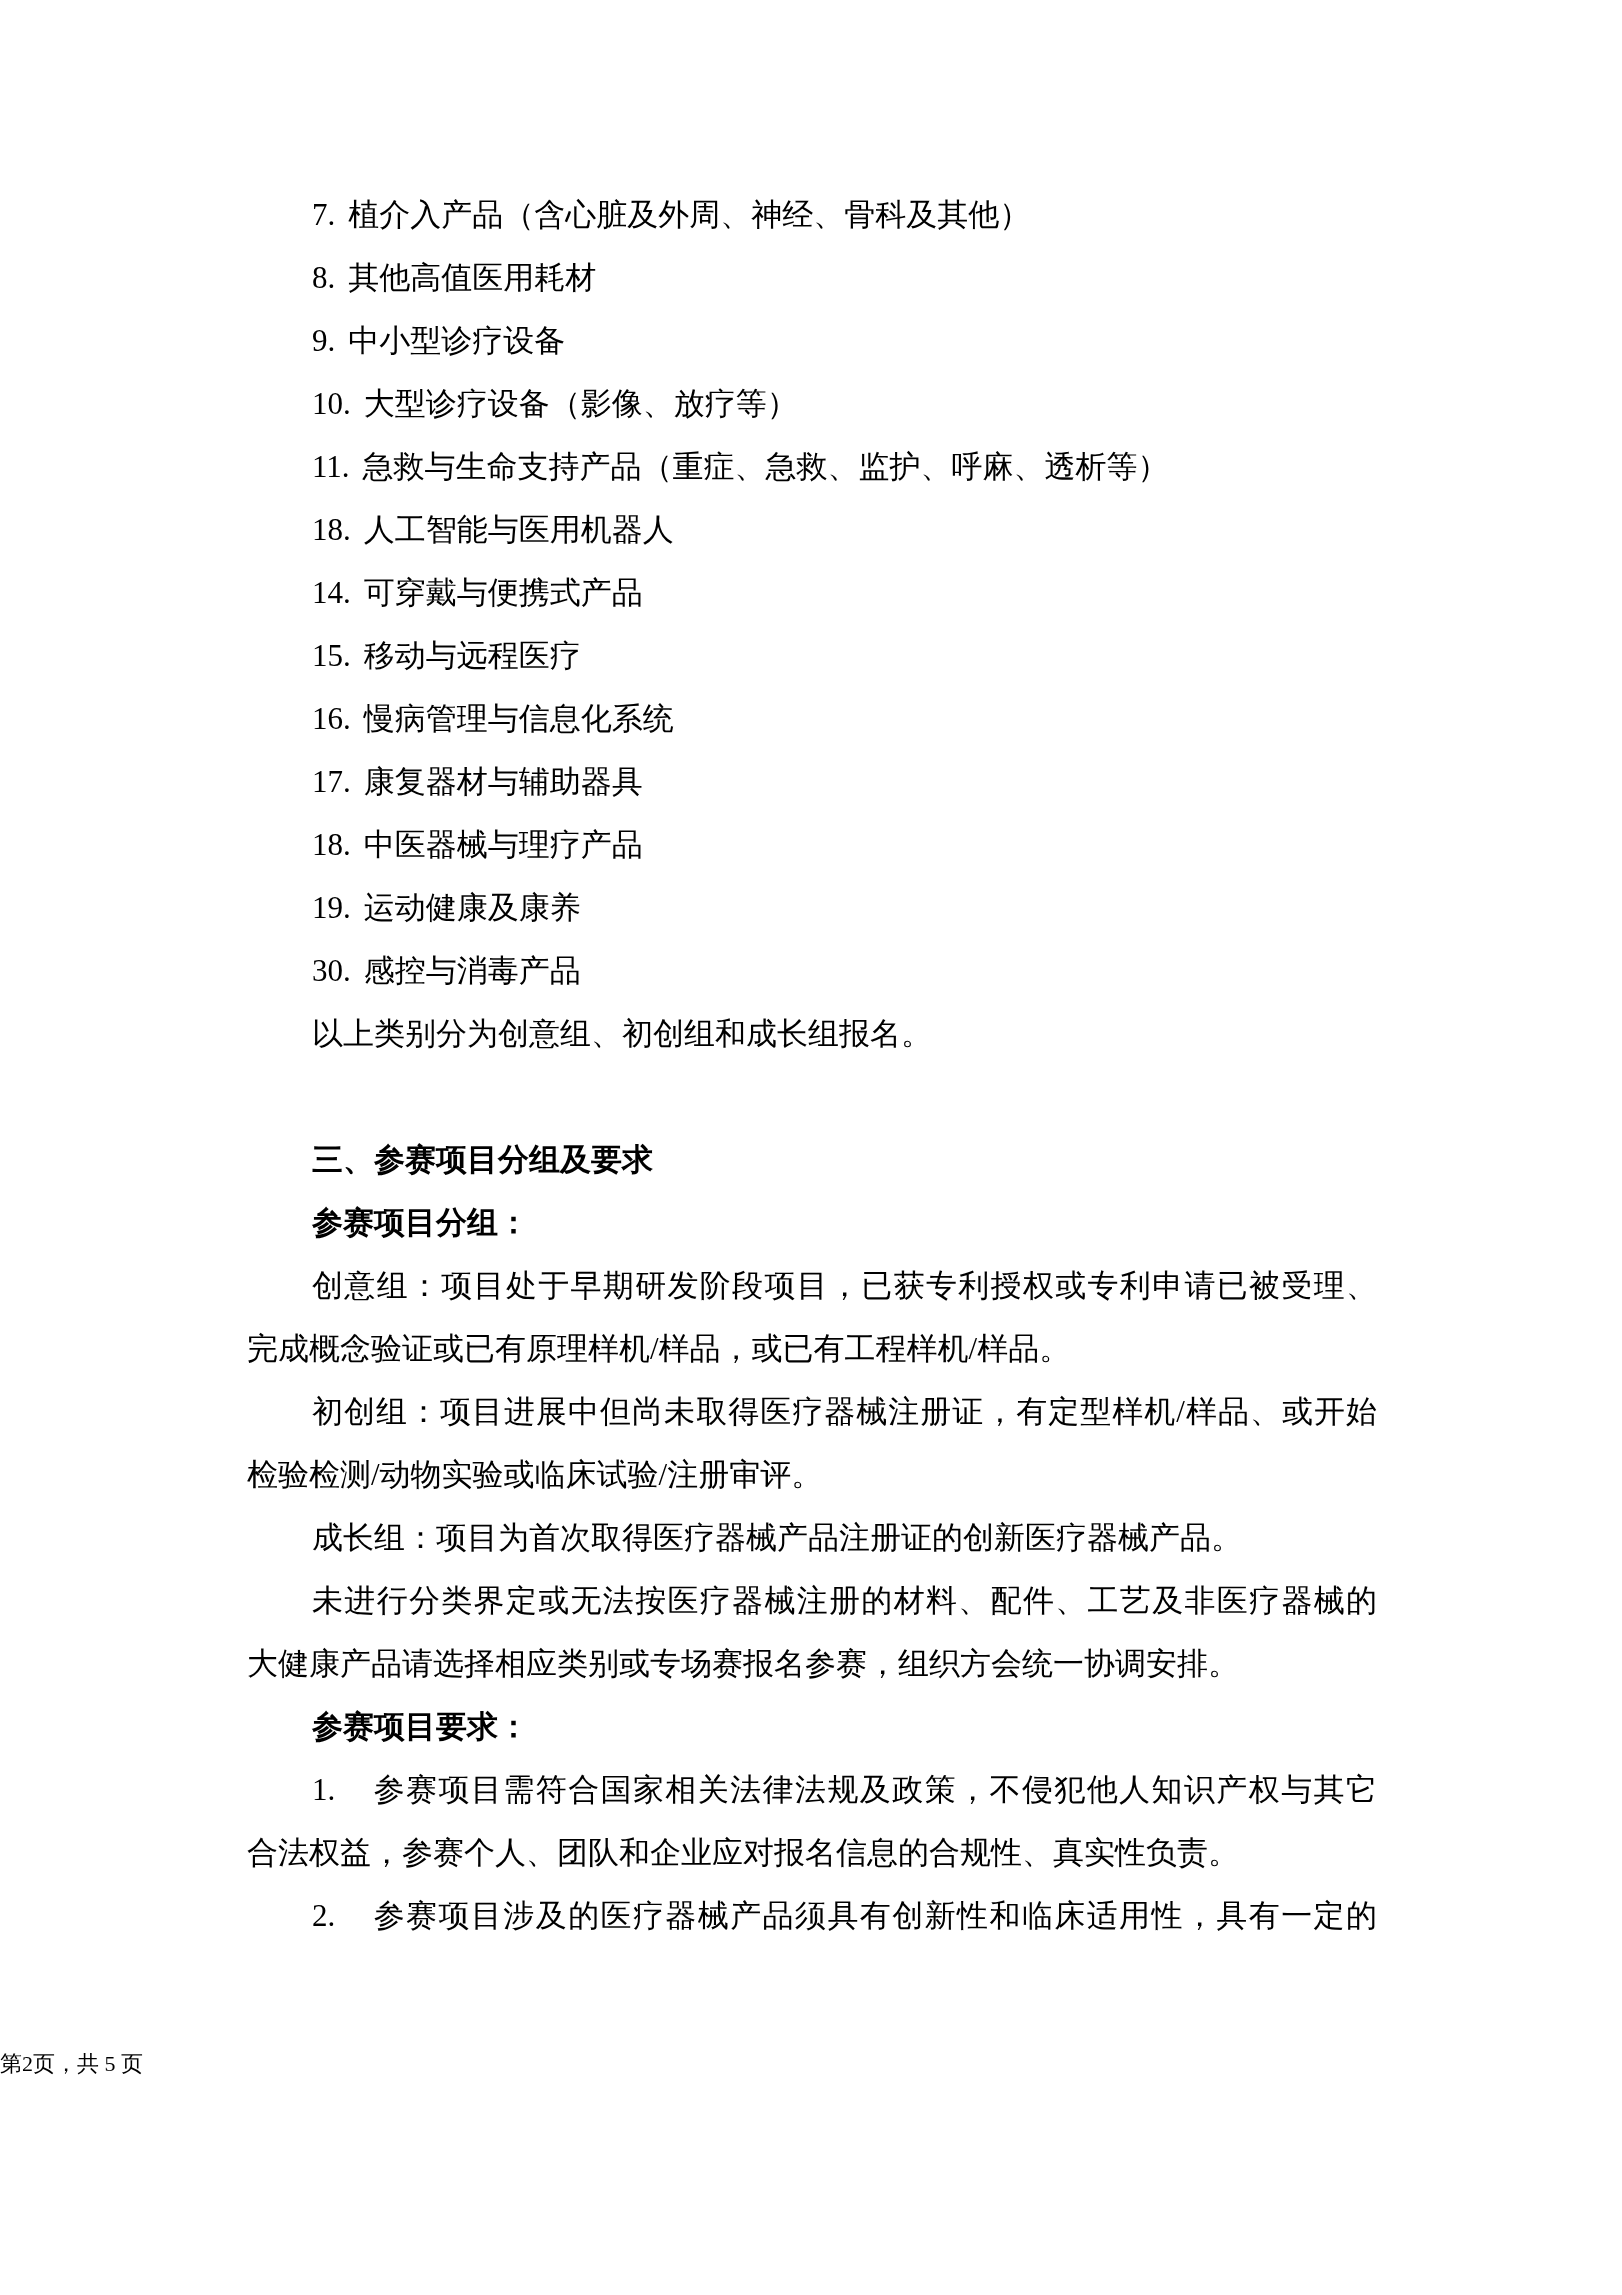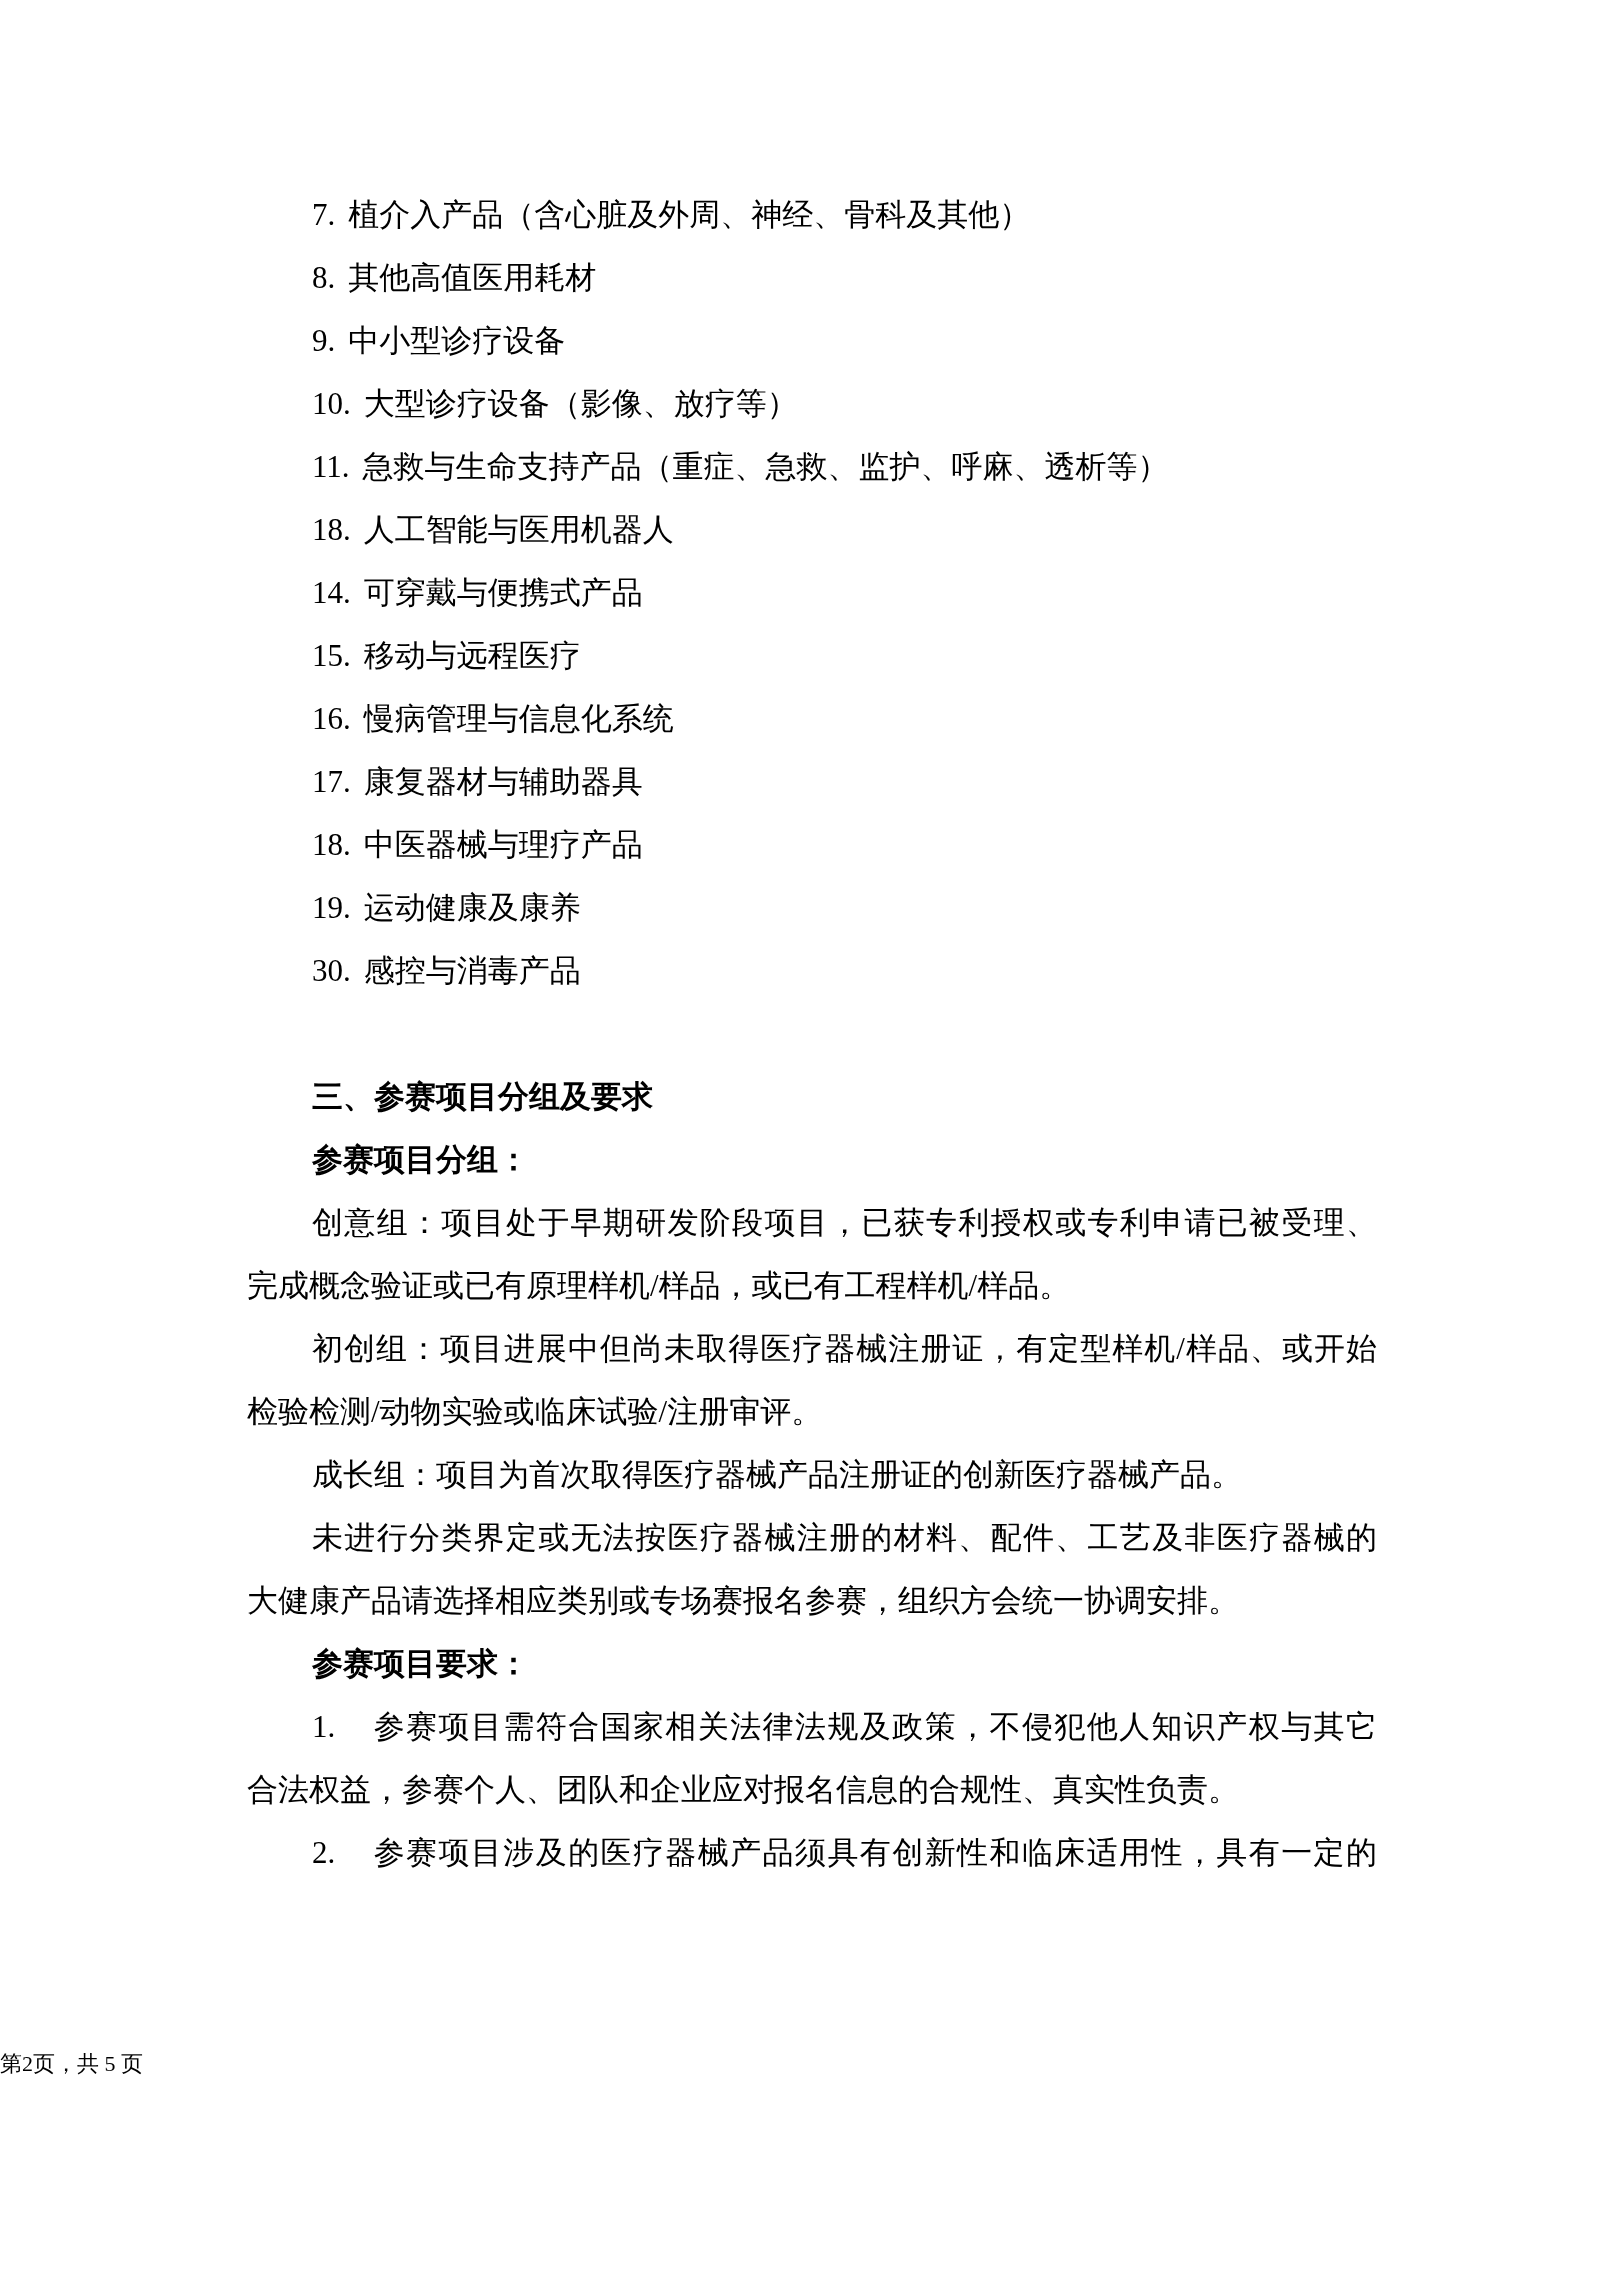--- a/index.html
+++ b/index.html
@@ -76,20 +76,21 @@
     <div class="line indent"><span class="num">11.</span><span>急救与生命支持产品（重症、急救、监护、呼麻、透析等）</span></div>
     <div class="line indent"><span class="num">18.</span><span>人工智能与医用机器人</span></div>
     <div class="line indent"><span class="num">14.</span><span>可穿戴与便携式产品</span></div>
     <div class="line indent"><span class="num">15.</span><span>移动与远程医疗</span></div>
     <div class="line indent"><span class="num">16.</span><span>慢病管理与信息化系统</span></div>
     <div class="line indent"><span class="num">17.</span><span>康复器材与辅助器具</span></div>
     <div class="line indent"><span class="num">18.</span><span>中医器械与理疗产品</span></div>
     <div class="line indent"><span class="num">19.</span><span>运动健康及康养</span></div>
     <div class="line indent"><span class="num">30.</span><span>感控与消毒产品</span></div>
 
+    <div class="line indent">以上类别分为创意组、初创组和成长组报名。</div>
 
     <div class="line blank"></div>
 
     <div class="line indent bold">三、参赛项目分组及要求</div>
     <div class="line indent bold">参赛项目分组：</div>
 
     <div class="line indent full">创意组：项目处于早期研发阶段项目，已获专利授权或专利申请已被受理、</div>
     <div class="line">完成概念验证或已有原理样机/样品，或已有工程样机/样品。</div>
     <div class="line indent full">初创组：项目进展中但尚未取得医疗器械注册证，有定型样机/样品、或开始</div>
     <div class="line">检验检测/动物实验或临床试验/注册审评。</div>

